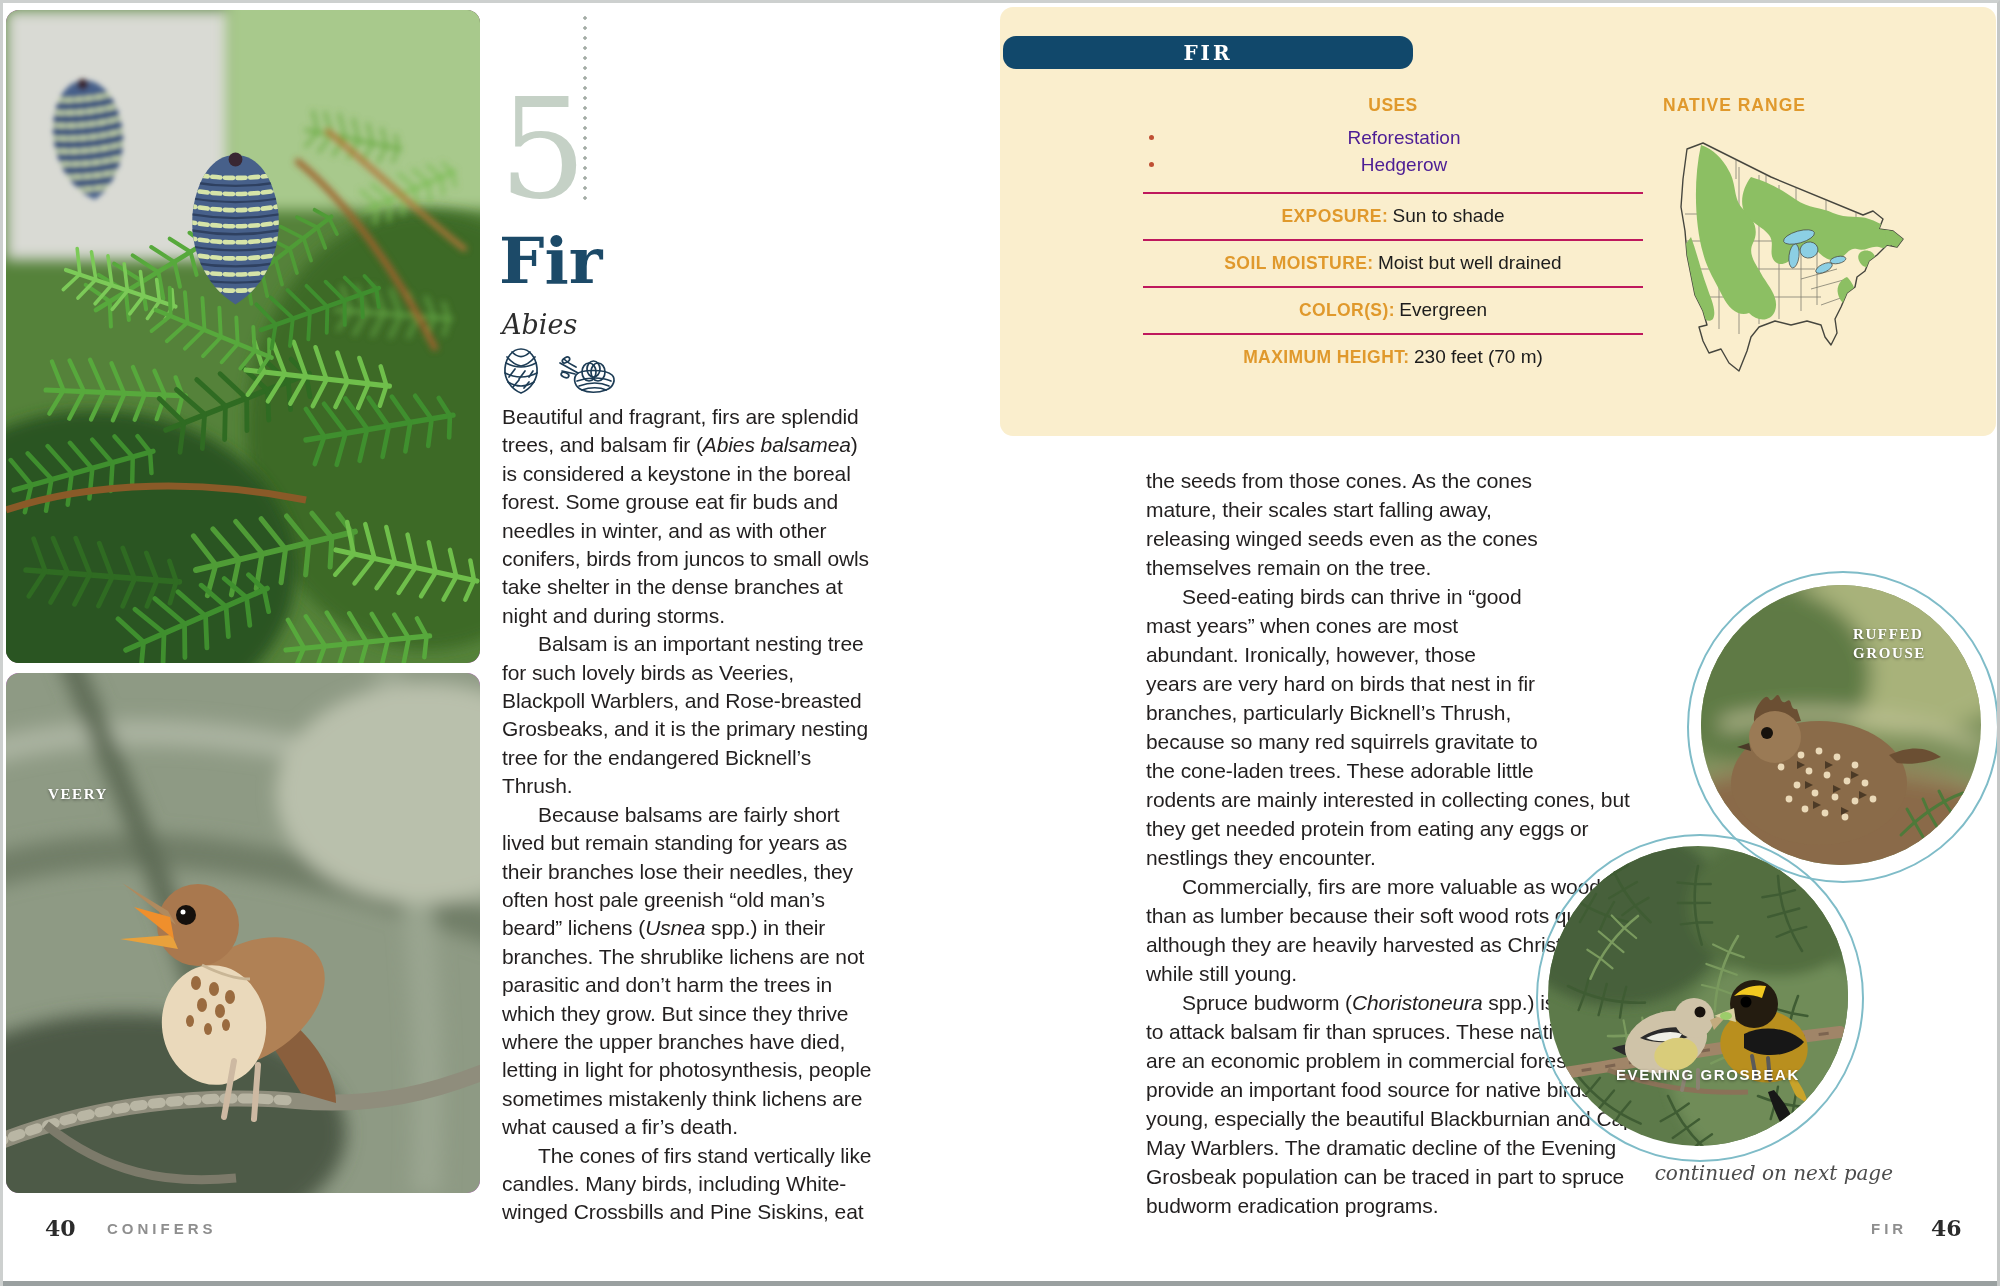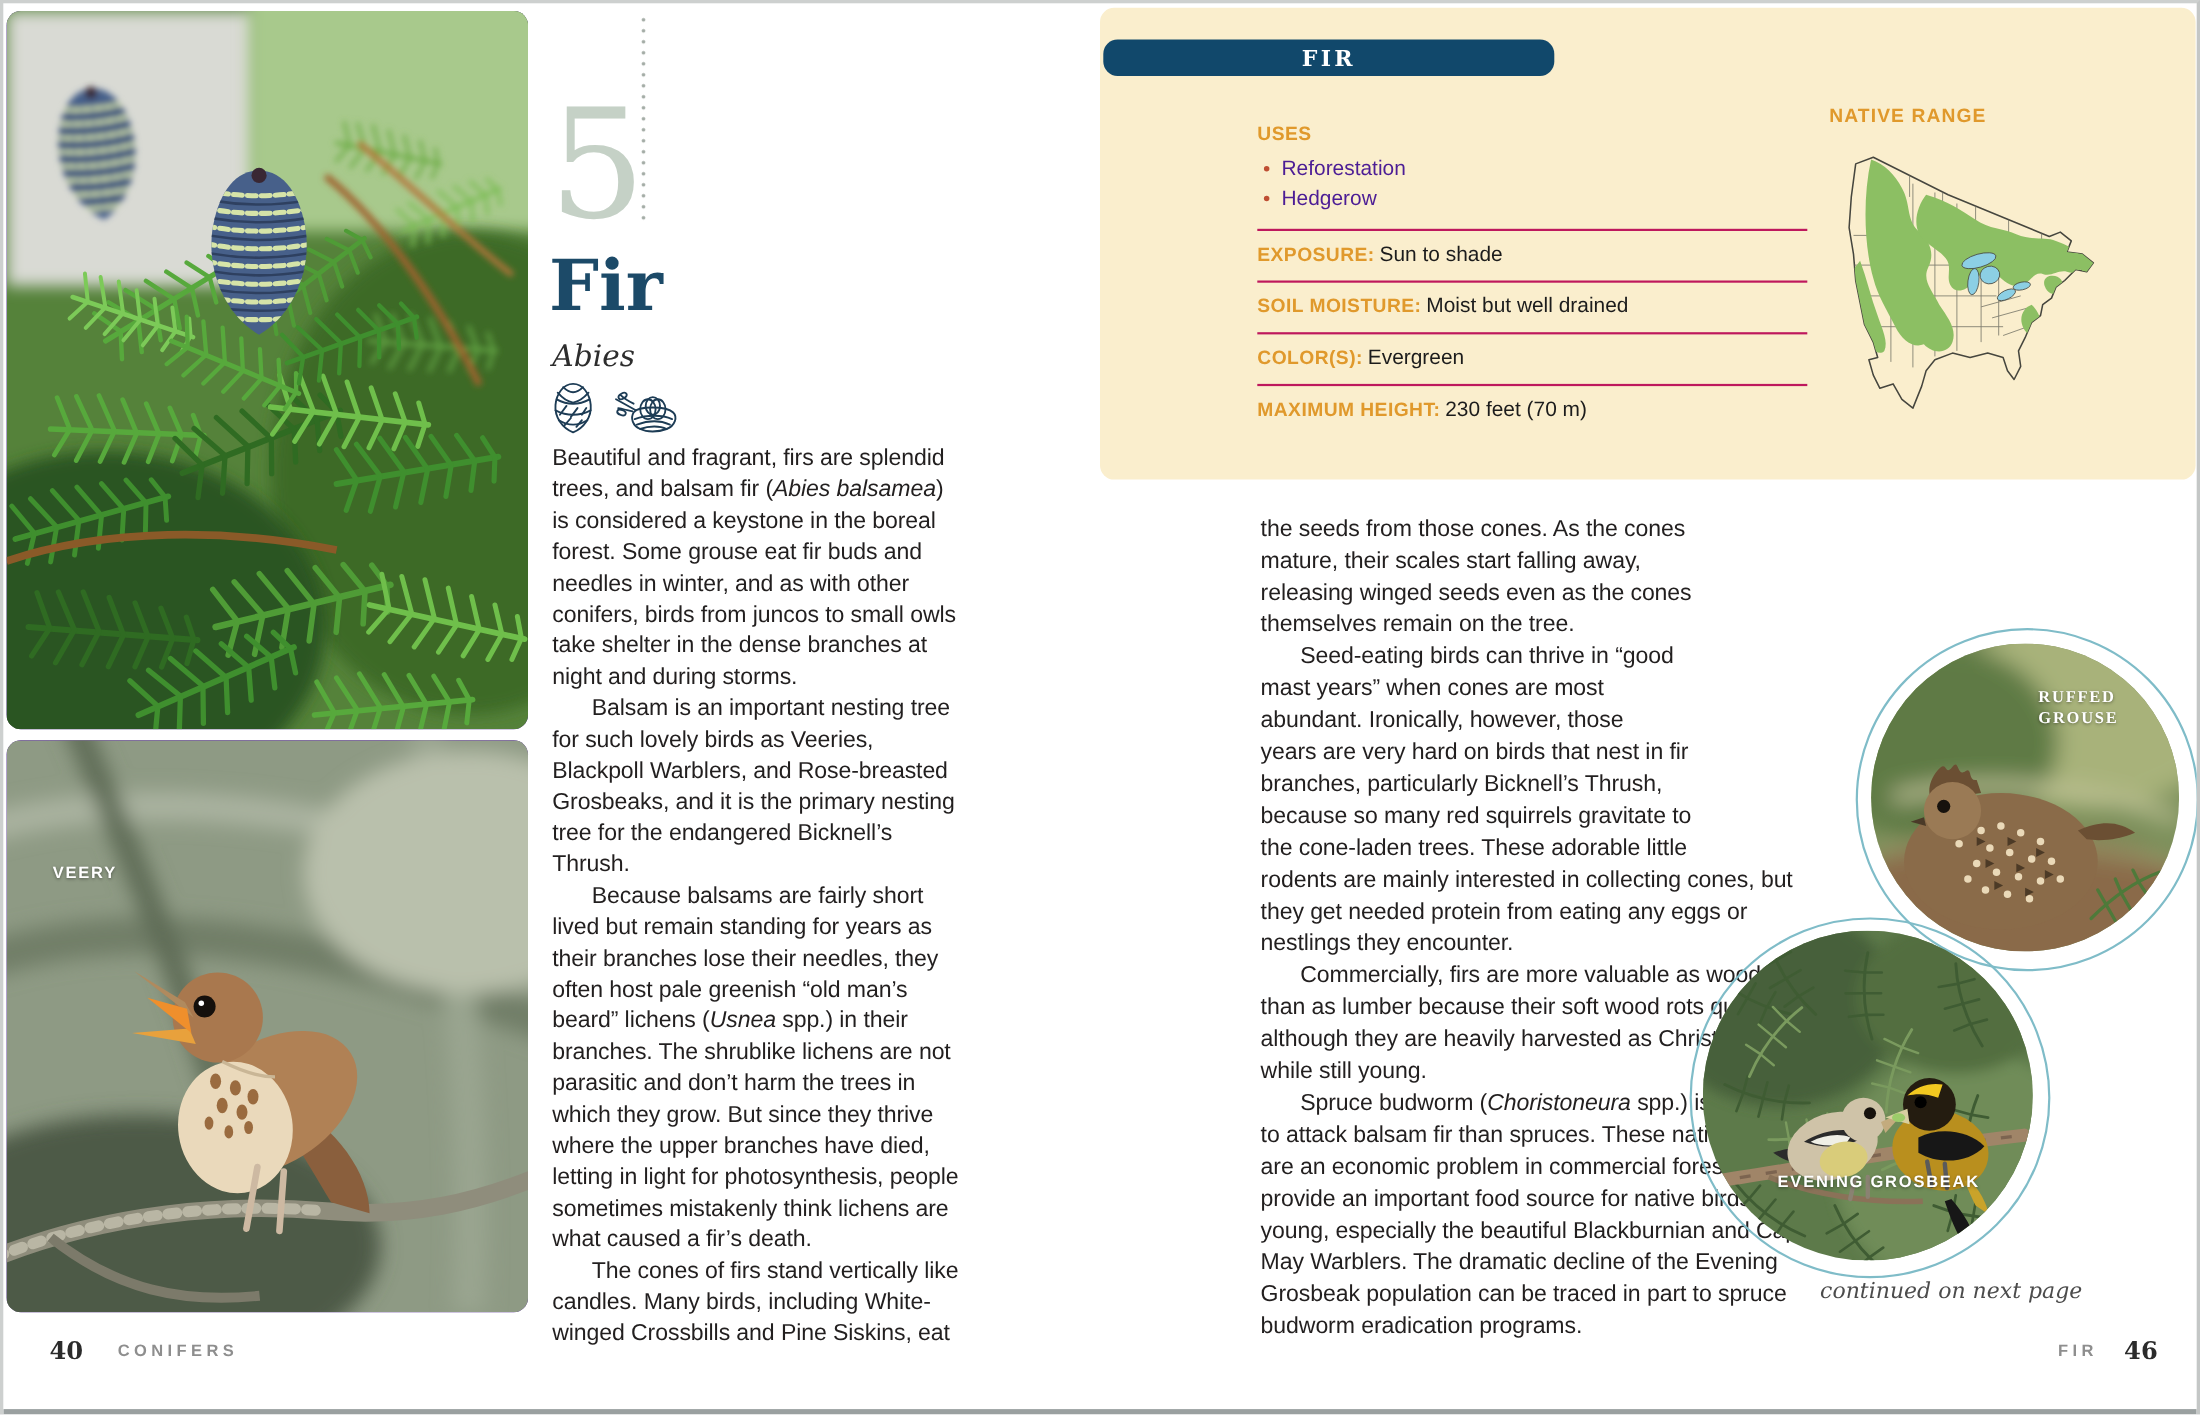--- a/index.html
+++ b/index.html
@@ -5,21 +5,21 @@
   html,body{margin:0;padding:0;background:#e8e8e8;}
   .page{
     position:relative;width:2000px;height:1286px;background:#ffffff;
     font-family:"Liberation Sans",sans-serif;color:#221f1f;overflow:hidden;
     border-top:3px solid #cdd0cf;border-left:3px solid #cdd0cf;border-right:3px solid #c4c7c6;
     box-sizing:border-box;
   }
   .bottom-edge{position:absolute;left:0;right:0;bottom:0;height:5px;background:#9aa0a0;}
   .abs{position:absolute;border-radius:13px;}
   
-  .photo{overflow:hidden;background:#4c1d95;}
+  .photo{overflow:hidden;background:#d946ef;font-family:Liberation Serif, serif;}
   .photo svg{display:block;}
   .photo-label{
     position:absolute;color:#ffffff;font-weight:700;font-size:15px;letter-spacing:1.6px;
     text-shadow:0 1px 3px rgba(0,0,0,.45);line-height:1.25;
   }
   .circle-ring{border:2px solid #7fbcc8;border-radius:50%;background:transparent;}
   .circle-photo{border-radius:50%;overflow:hidden;}
   
   .chapter-num{
     font-family:"DejaVu Serif",serif;font-size:138px;line-height:1;color:#c5d1c6;font-weight:400;
@@ -240,21 +240,21 @@
 
   <div class="abs pagenum" style="left:42px;top:1212px;">40</div>
   <div class="abs running-head" style="left:104px;top:1217px;">CONIFERS</div>
 
   <div class="abs info-box" style="left:997px;top:4px;width:996px;height:429px;"></div>
 
   <div class="abs fir-bar" style="left:1000px;top:33px;width:410px;height:33px;">
     <span>FIR</span>
   </div>
 
-  <div class="abs info-col" style="left:1140px;top:108px;">
+  <div class="abs info-col" style="left:1140px;top:92px;text-align:center;">
     <div class="uses-block">
       <div class="info-label">USES</div>
       <ul class="uses-list">
         <li>Reforestation</li>
         <li>Hedgerow</li>
       </ul>
     </div>
     <div class="info-row">
       <span class="info-label">EXPOSURE:</span>
       <span class="info-value">Sun to shade</span>

